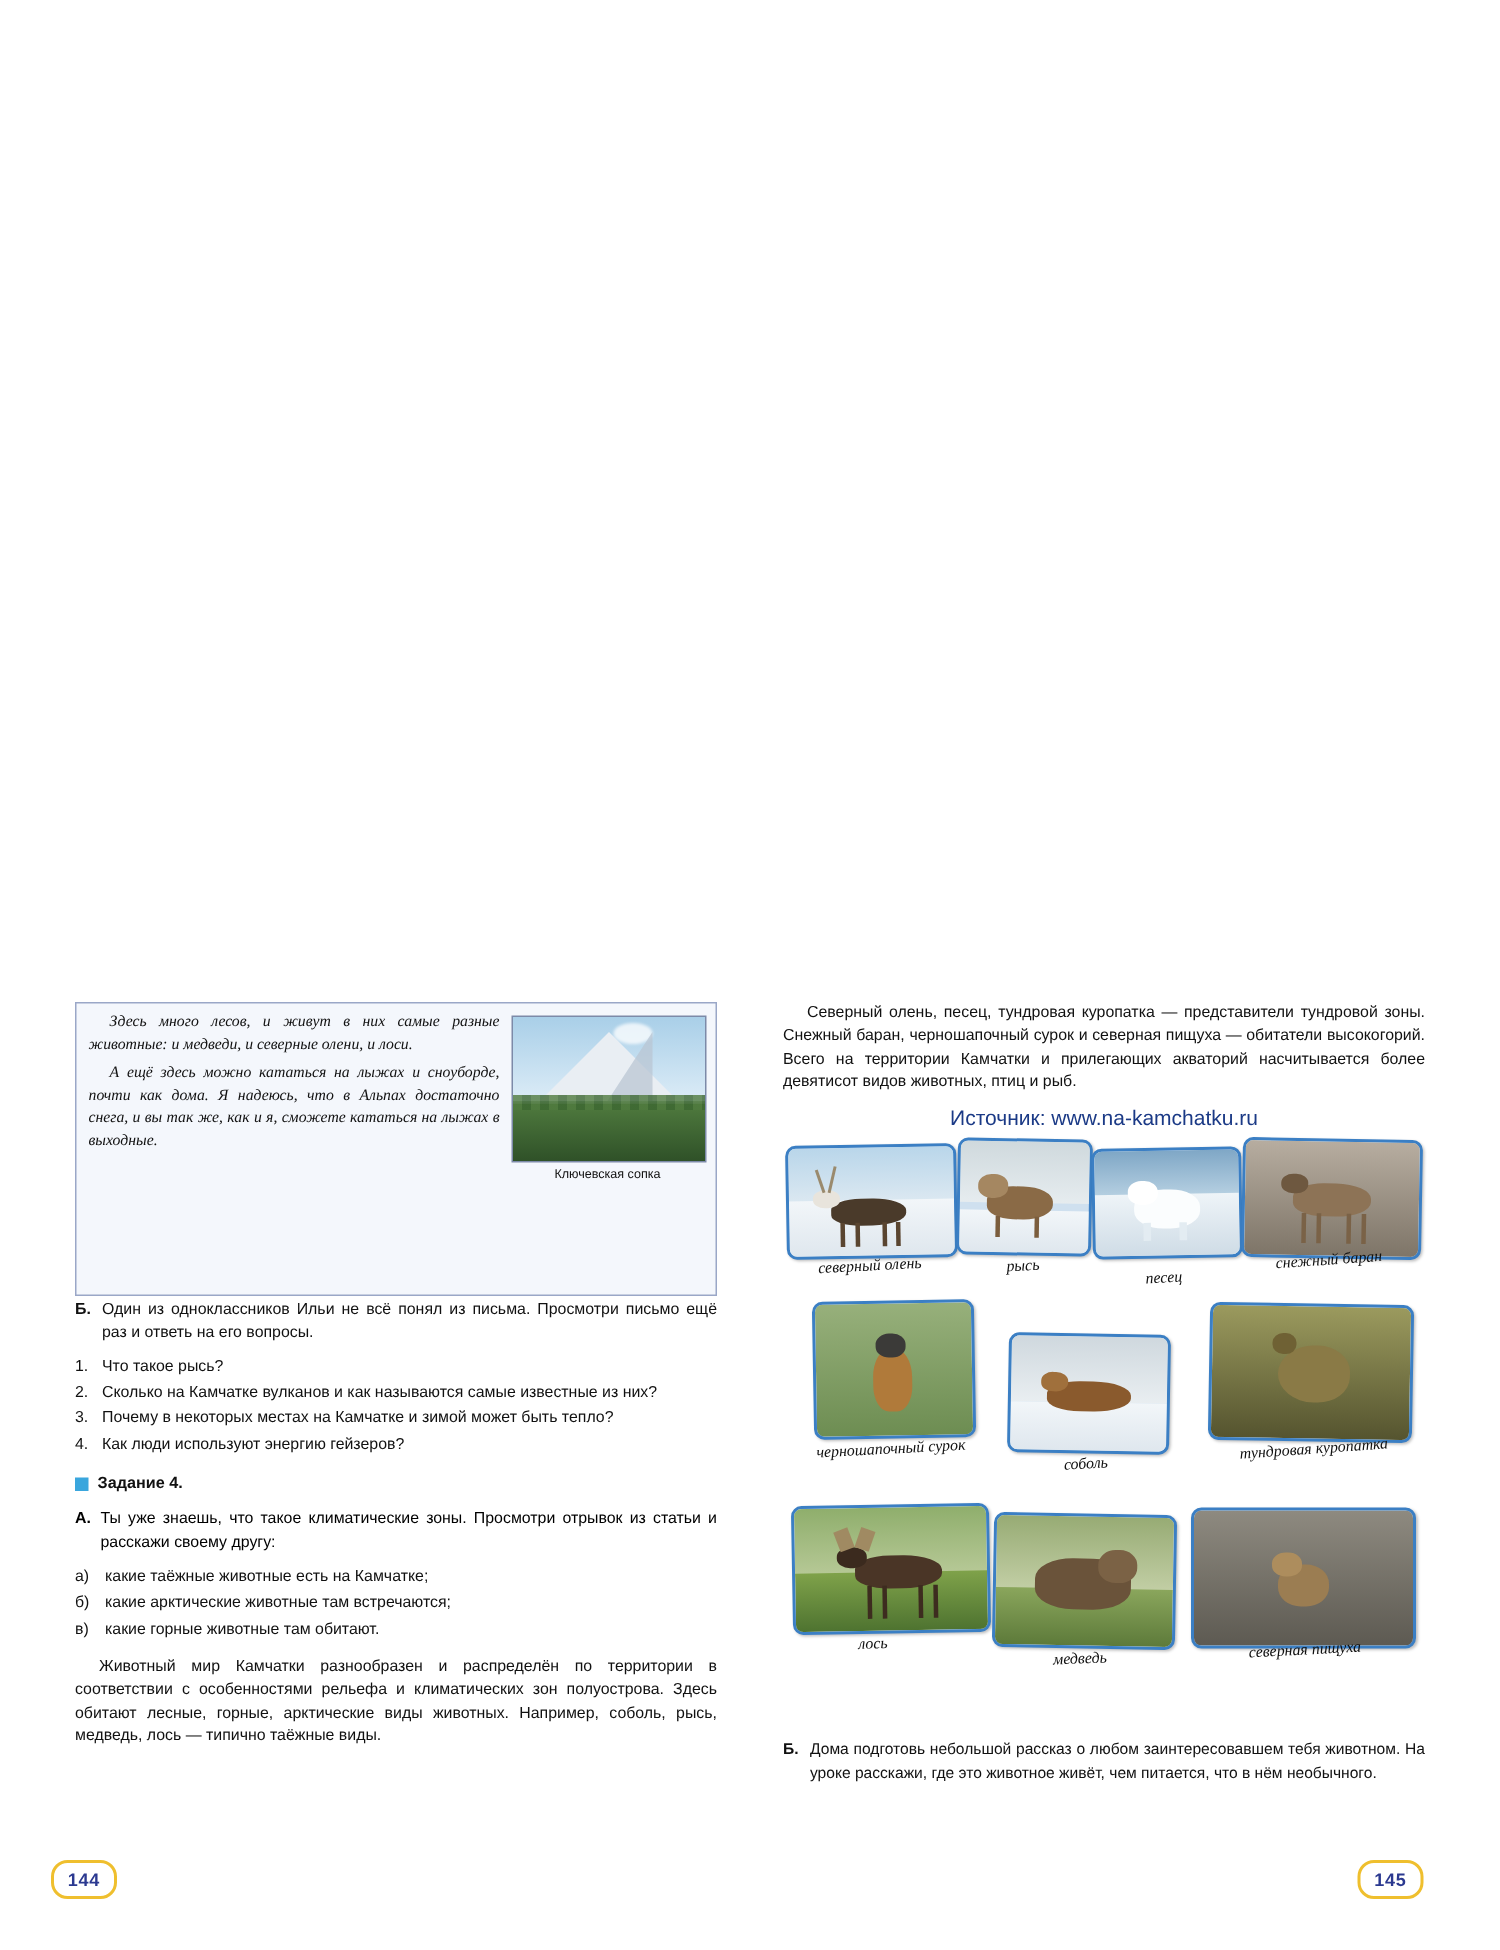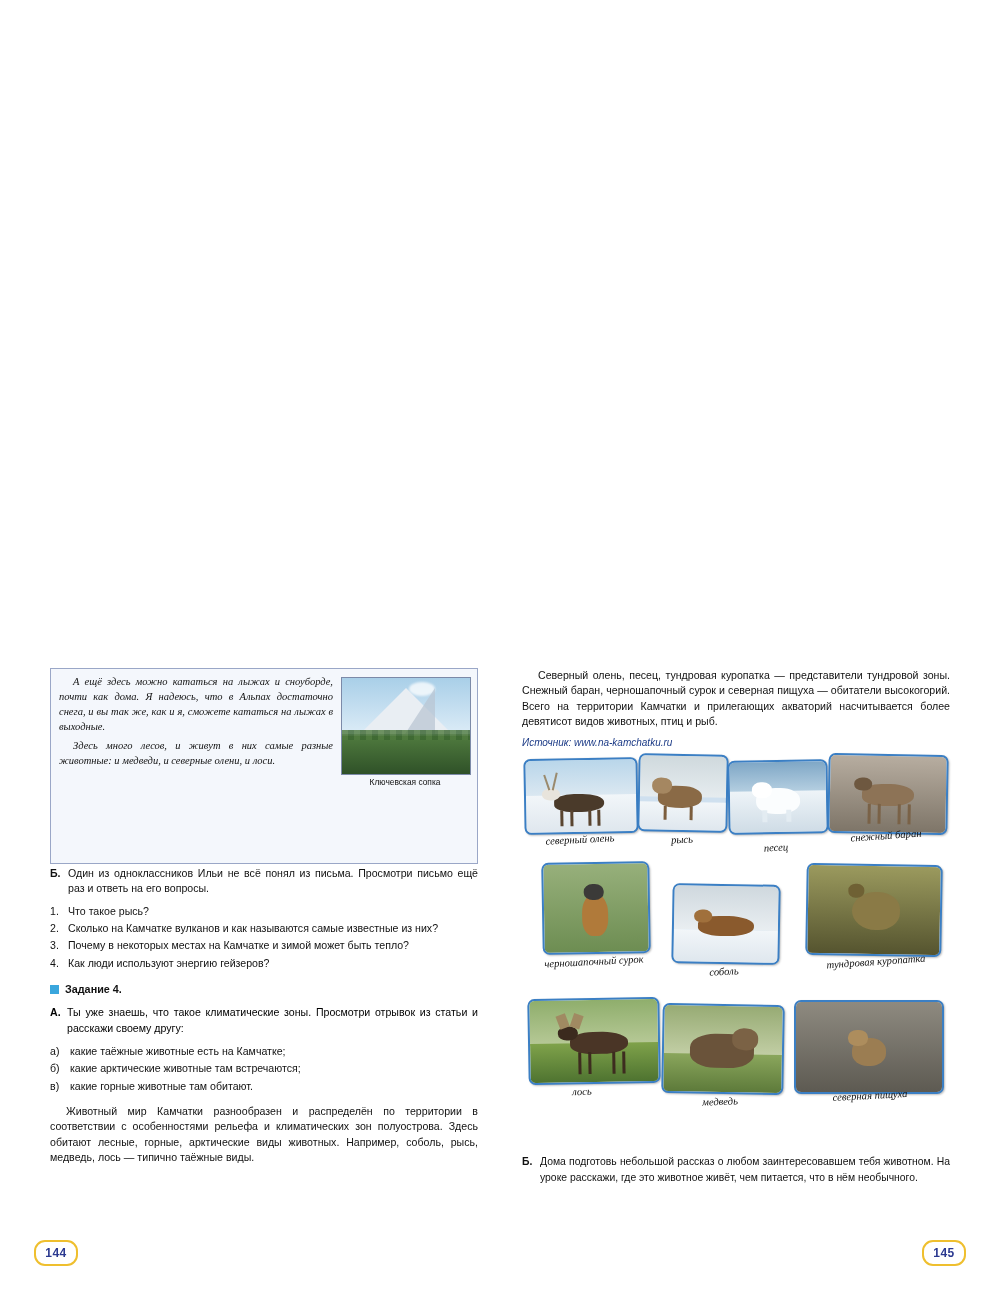--- a/index.html
+++ b/index.html
@@ -76,21 +76,21 @@
     border: 2px solid #efbf2e;
     color: #2b3990;
     font-size: 12px;
     font-weight: bold;
     display: flex;
     align-items: center;
     justify-content: center;
     letter-spacing: .5px;
   }
   .pagenum-left { left: 6px; }
-  .pagenum-right { right: 6px; }
+  .pagenum-right { right: 23px; }
 
   
   .letter {
     position: relative;
     border: 1px solid #9aa7c7;
     background: #f4f7fc;
     padding: 6px 8px 8px 8px;
     font-family: "Liberation Serif", serif;
     font-style: italic;
     font-size: 10.5px;
@@ -229,24 +229,23 @@
   .sub-a .letter-mark { font-weight: bold; flex: 0 0 11px; }
   .sub-a .txt { flex: 1 1 auto; text-align: justify; }
 
   .abc { margin-top: 8px; }
   .abc .item-row .num { width: 14px; flex: 0 0 14px; }
 
   .closing { margin-top: 10px; }
 
   
   .source {
-    font-size: 10px;
-    font-style: italic;
+    font-size: 14px;
     color: #1b3a86;
-    text-align: left;
+    text-align: center;
     margin-top: 8px;
   }
 
   .photo-grid { margin-top: 6px; position: relative; }
   .card {
     position: relative;
     border: 2px solid #3b7fc4;
     border-radius: 7px;
     background: #cfe0ef;
     overflow: hidden;
@@ -301,22 +300,22 @@
           <div class="volcano">
             <div class="sky"></div>
             <div class="plume"></div>
             <div class="cone"></div>
             <div class="cone-shade"></div>
             <div class="forest"></div>
           </div>
           <div class="volcano-cap">Ключевская сопка</div>
         </div>
 
+        <p class="ind">Здесь много лесов, и живут в них самые разные животные: и медведи, и северные олени, и лоси.</p>
         <p class="ind">А ещё здесь можно кататься на лыжах и сноуборде, почти как дома. Я надеюсь, что в Альпах достаточно снега, и вы так же, как и я, сможете кататься на лыжах в выходные.</p>
-        <p class="ind">Здесь много лесов, и живут в них самые разные животные: и медведи, и северные олени, и лоси.</p>
       </div>
 
       <div class="task-block item-row">
         <span class="num marker-b">Б.</span>
         <span class="txt">Один из одноклассников Ильи не всё понял из письма. Просмотри письмо ещё раз и ответь на его вопросы.</span>
       </div>
 
       <div class="numlist">
         <div class="item-row">
           <span class="num">1.</span>

